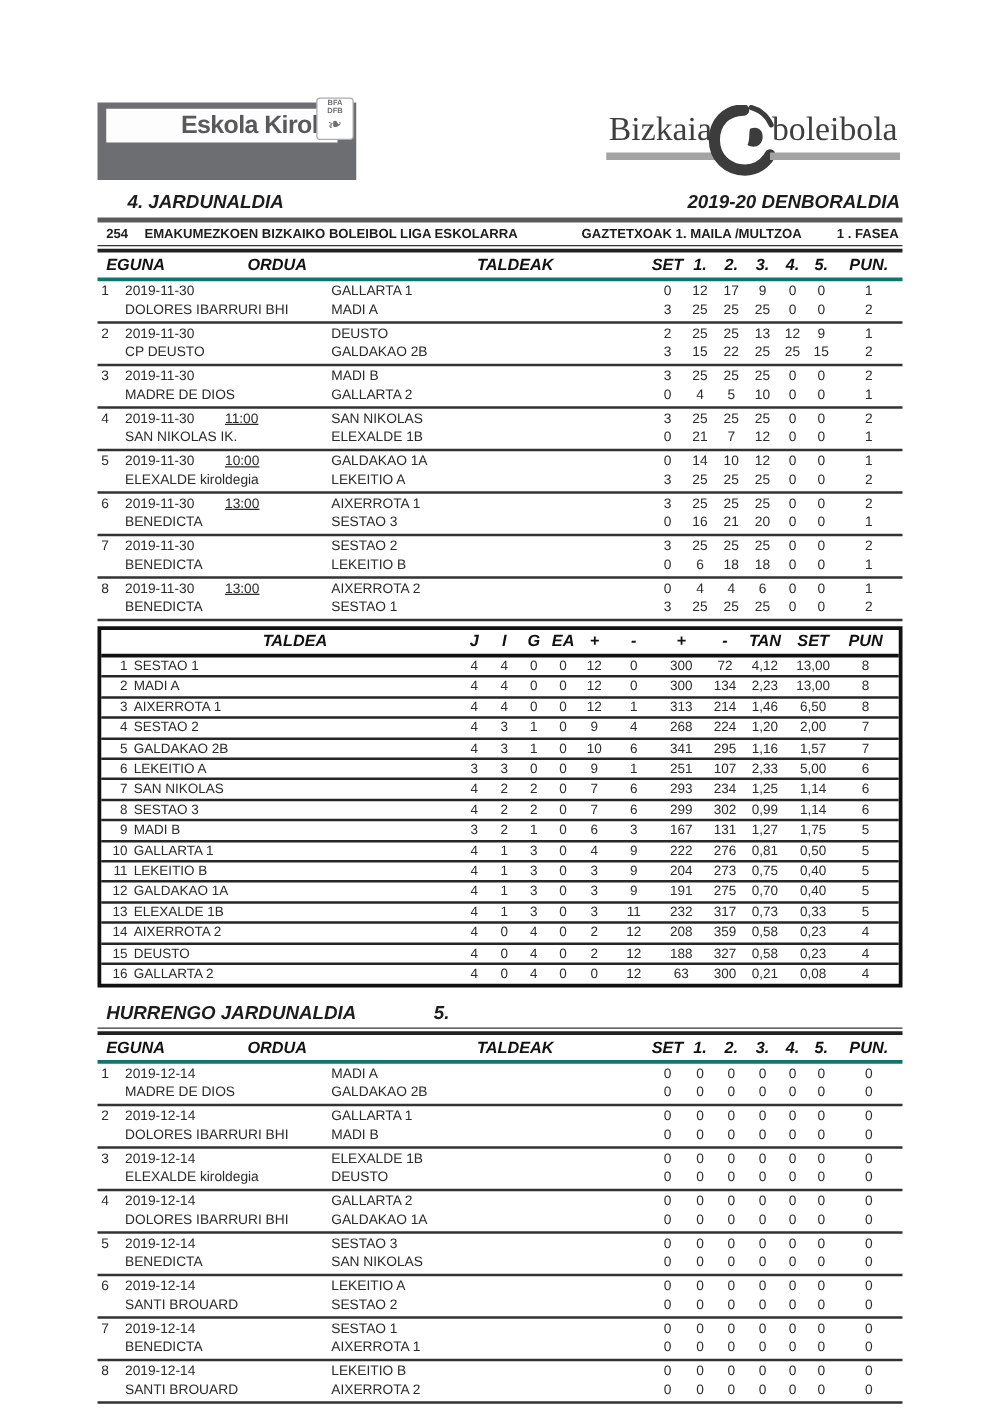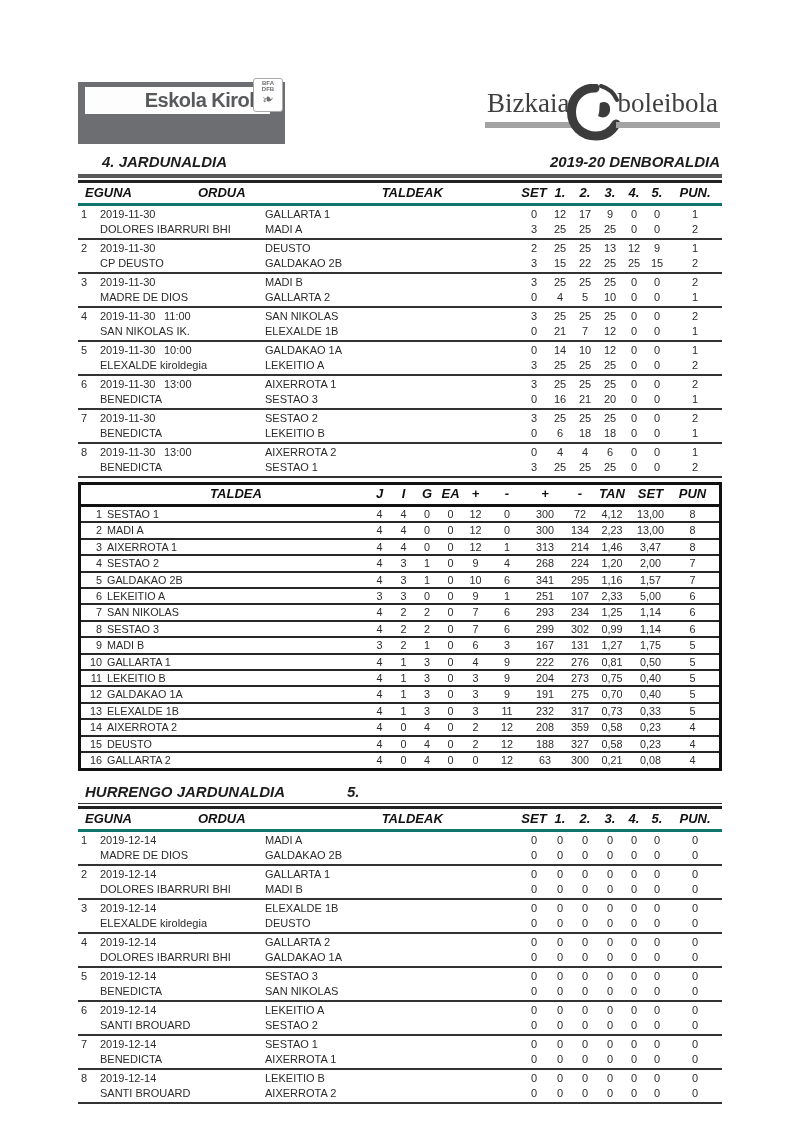--- a/index.html
+++ b/index.html
@@ -63,21 +63,21 @@
   .th-scores { margin-left:auto; display:grid; grid-template-columns:28px 24px 26px 24px 24px 22px 54px; }
   .th-scores span { text-align:center; }
 
   .m-block { border-bottom:2px solid #333; padding:1px 0; }
   .m-row {
     display:grid; grid-template-columns:22px 165px 255px 28px 24px 26px 24px 24px 22px 54px;
     font-size:11px; line-height:15px; color:#2b2b2b;
   }
   .m-num { padding-left:3px; }
   .m-left { position:relative; white-space:nowrap; }
-  .m-time { position:absolute; left:64px; top:0; }
+  .m-time { position:absolute; left:80px; top:0;text-decoration:underline; }
   .m-team { white-space:nowrap; }
   .m-c { text-align:center; }
 
   
   .standings { margin-top:4px; border:3px solid #111; }
   .st-grid {
     display:grid;
     grid-template-columns:24px 262px 25px 23px 24px 23px 27px 36px 40px 30px 34px 43px 41px;
   }
   .st-h1 { font-weight:bold; font-style:italic; font-size:13px; color:#111; padding-top:3px; }
@@ -133,20 +133,26 @@
         </span>
         <span class="bb-word">boleibola</span>
       </div>
     </div>
 
     <div class="title-row">
       <span>4. JARDUNALDIA</span>
       <span>2019-20 DENBORALDIA</span>
     </div>
 
+    <div class="league-bar">
+      <span class="lb-code">254</span>
+      <span class="lb-name">EMAKUMEZKOEN BIZKAIKO BOLEIBOL LIGA ESKOLARRA</span>
+      <span class="lb-cat">GAZTETXOAK  1. MAILA /MULTZOA</span>
+      <span class="lb-phase">1 . FASEA</span>
+    </div>
 
     <div class="t-header">
       <span class="th-eguna">EGUNA</span>
       <span class="th-ordua">ORDUA</span>
       <span class="th-taldeak">TALDEAK</span>
       <span class="th-scores">
         <span>SET</span>
         <span>1.</span>
         <span>2.</span>
         <span>3.</span>
@@ -476,21 +482,21 @@
     <span class="st-team">AIXERROTA 1</span>
     <span>4</span>
     <span>4</span>
     <span>0</span>
     <span>0</span>
     <span>12</span>
     <span>1</span>
     <span>313</span>
     <span>214</span>
     <span>1,46</span>
-    <span>3,47</span>
+    <span>6,50</span>
     <span>8</span>
   </div>
 
   <div class="st-grid st-row">
     <span class="st-pos">4</span>
     <span class="st-team">SESTAO 2</span>
     <span>4</span>
     <span>3</span>
     <span>1</span>
     <span>0</span>

